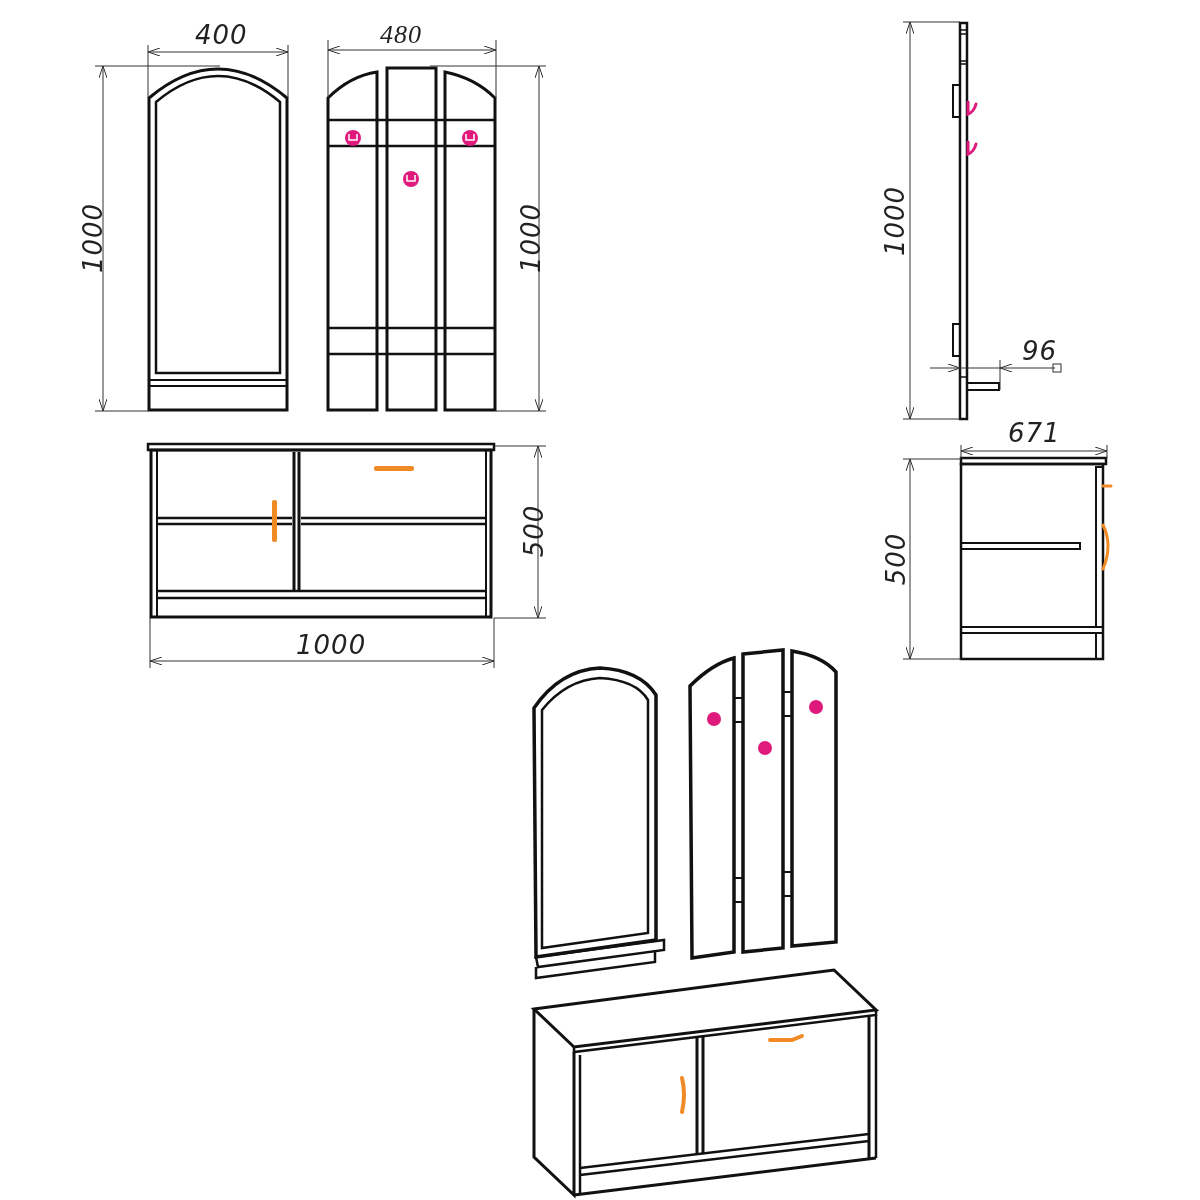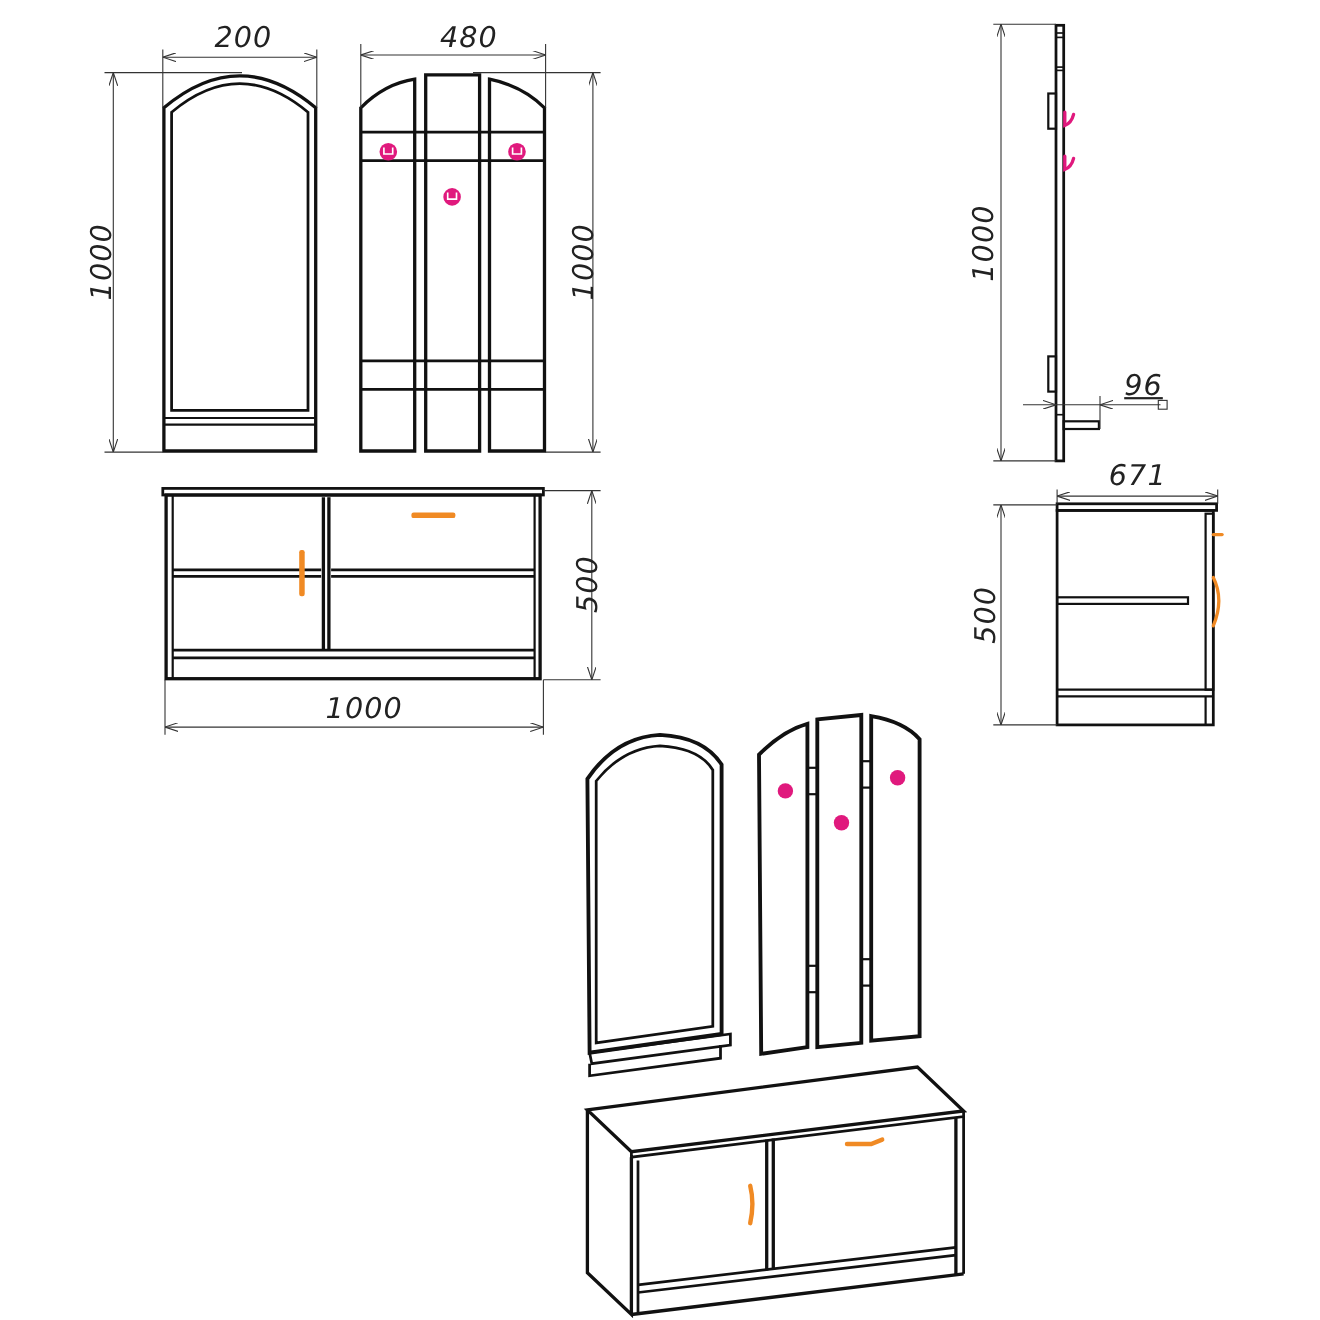--- a/index.html
+++ b/index.html
@@ -194,26 +194,26 @@
 
     <line x1="580" y1="1168" x2="869" y2="1134" stroke-width="2.5"></line>
     <line x1="580" y1="1175" x2="869" y2="1141" stroke-width="2.5"></line>
   </g>
   <g fill="none" stroke="#f08a24" stroke-width="4" stroke-linecap="round">
     <path d="M770,1040 h22 l10,-4"></path>
     <path d="M682,1078 q4,16 0,34"></path>
   </g>
 </svg>
 
-<div class="dim-label" style="left:195px; top:22px;">200</div>
+<div class="dim-label" style="left:195px; top:22px;">400</div>
 <div class="dim-label rot" style="left:58px; top:225px;">1000</div>
 
-<div class="dim-label" style="left:400px; top:22px;">480</div>
+<div class="dim-label" style="left:380px; top:22px;font-family:Liberation Serif, serif;">480</div>
 <div class="dim-label rot" style="left:496px; top:225px;">1000</div>
 
 <div class="dim-label rot" style="left:508px; top:518px;">500</div>
 <div class="dim-label" style="left:296px; top:632px;">1000</div>
 
 <div class="dim-label rot" style="left:860px; top:208px;">1000</div>
-<div class="dim-label" style="left:1022px; top:338px;text-decoration:underline;">96</div>
+<div class="dim-label" style="left:1022px; top:338px;">96</div>
 
 <div class="dim-label" style="left:1008px; top:420px;">671</div>
 <div class="dim-label rot" style="left:870px; top:546px;">500</div>
 
 </body></html>

